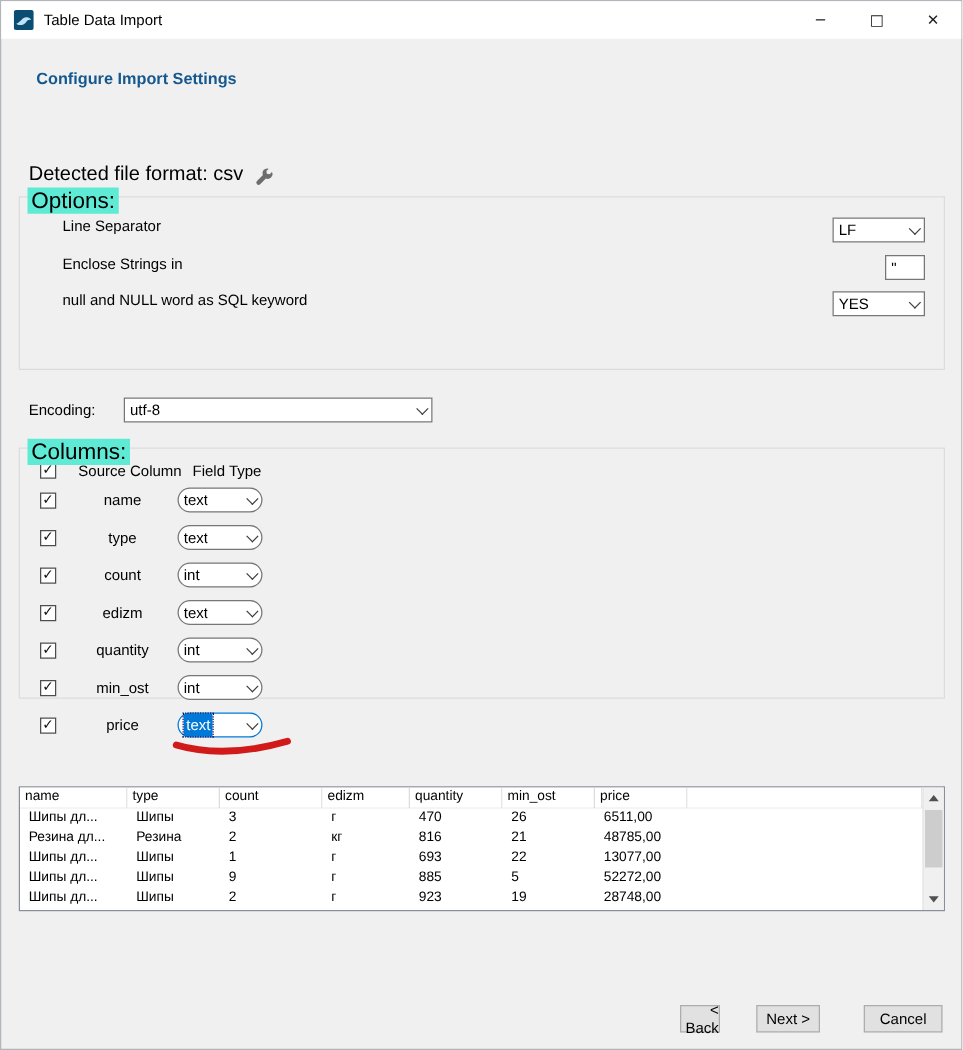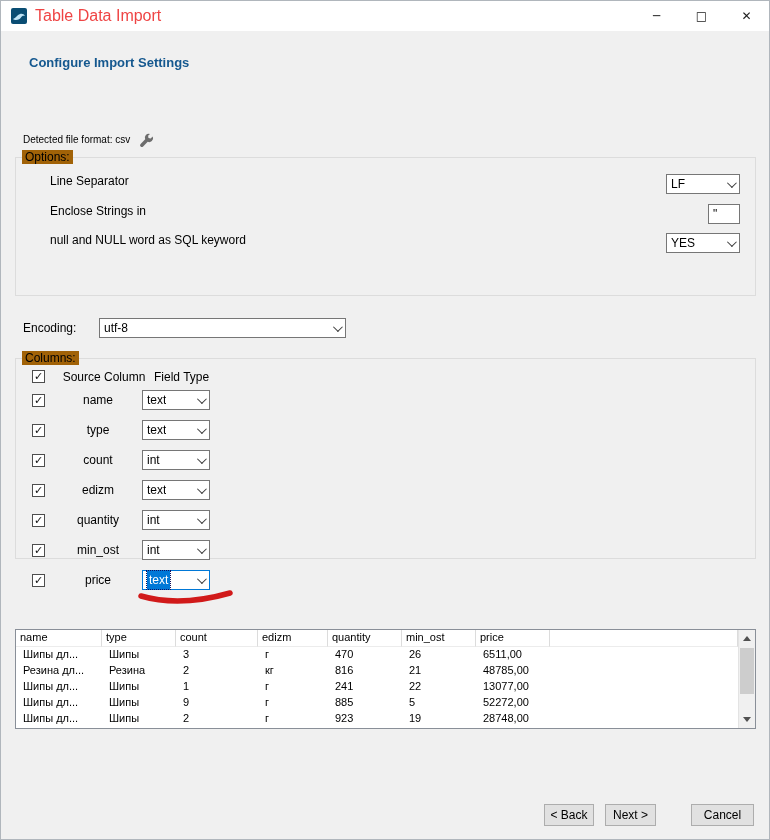--- a/index.html
+++ b/index.html
@@ -4,33 +4,33 @@
 <style>
   * { margin:0; padding:0; box-sizing:border-box; }
   html,body { width:770px; height:840px; overflow:hidden; }
   body { font-family:"Liberation Sans", sans-serif; font-size:12px; color:#000; background:#fff; }
 
   .window { position:relative; width:770px; height:840px; background:#f0f0f0; border:1px solid #b0b6bc; }
 
   
   .titlebar { position:absolute; top:0; left:0; right:0; height:30px; background:#fff; display:flex; align-items:center; }
   .app-icon { margin-left:10px; width:16px; height:16px; display:flex; }
-  .win-title { margin-left:8px; font-size:16px; color:#ef4444; }
+  .win-title { margin-left:8px; font-size:12px; color:#000000; }
   .tb-spacer { flex:1; }
   .win-btn { width:45px; height:30px; display:flex; align-items:center; justify-content:center; font-size:12px; color:#1a1a1a; background:transparent; border:none; font-family:"DejaVu Sans", sans-serif; cursor:default; }
 
   
   .page-title { position:absolute; left:28px; top:54px; font-size:13px; font-weight:bold; color:var(--head,#15588f); }
 
   
-  .detected { position:absolute; left:22px; top:130px; display:flex; align-items:center; gap:9px; font-size:10px; }
+  .detected { position:absolute; left:22px; top:130px; display:flex; align-items:center; gap:9px; font-size:16px; }
 
   
   .group { position:absolute; border:1px solid #dcdcdc; background:transparent; }
-  .group-label { position:absolute; top:-8px; left:6px; background:#a16207; padding:0 3px; font-size:12px; }
+  .group-label { position:absolute; top:-8px; left:6px; background:#5eead4; padding:0 3px; font-size:18px; }
   #options-group { left:14px; top:156px; width:741px; height:139px; }
   #columns-group { left:14px; top:357px; width:741px; height:201px;text-align:center; }
 
   
   #options-rows { padding-top:16px; }
   .opt-row { display:flex; align-items:flex-start; justify-content:space-between; height:29.5px; padding:0 15px 0 34px; }
   .opt-label { font-size:12px; }
 
   
   .combo { height:20px; background:#fff; border:1px solid #767676; display:flex; align-items:center; justify-content:space-between; padding:0 4px 0 4px; font-size:12px; flex:none; cursor:default; }
@@ -47,21 +47,21 @@
   .encoding-row { position:absolute; left:22px; top:317px; display:flex; align-items:center; }
   .encoding-row .enc-label { width:76px; font-size:12px; }
   .encoding-row .combo { width:247px; }
 
   
   .cols-header { display:flex; align-items:center; margin-top:9px; padding-left:16px; height:17px; font-size:12px; }
   .cols-header .src { margin-left:9px; width:100px; }
   .cb { width:13px; height:13px; border:1px solid #4d4d4d; background:#fff; font-size:11px; line-height:11px; display:inline-flex; align-items:center; justify-content:center; color:#101010; flex:none; cursor:default; }
   .col-row { display:flex; align-items:center; height:30px; padding-left:16px; }
   .col-row .col-name { margin-left:9px; width:88px; font-size:12px; }
-  .col-row .combo { width:68px; }
+  .col-row .combo { width:68px;border-radius:10px; }
 
   
   #annotation { position:absolute; left:132px; top:585px; width:106px; height:24px; pointer-events:none; }
 
   
   .preview { position:absolute; left:14px; top:628px; width:741px; height:100px; background:#fff; border:1px solid #898f98; }
   .pgrid { position:absolute; left:0; top:0; right:17px; bottom:0; overflow:hidden; }
   .phead, .prow { display:grid; grid-template-columns:86px 74px 82px 70px 74px 74px 74px 1fr; }
   .phead { height:17px; }
   .phead .pcell { border-right:1px solid #dcdcdc; border-bottom:1px solid #ececec; padding:1px 0 0 4px; font-size:11px; background:#fff; overflow:hidden; white-space:nowrap; }
@@ -71,21 +71,21 @@
   
   .sb { position:absolute; top:0; right:0; bottom:0; width:17px; background:#f0f0f0; border-left:1px solid #e3e3e3; }
   .sb-btn { position:absolute; left:0; width:16px; height:17px; display:flex; align-items:center; justify-content:center; }
   .sb-up { top:0; } .sb-down { bottom:0; }
   .tri-up { width:0; height:0; border-left:4px solid transparent; border-right:4px solid transparent; border-bottom:5px solid #505050; }
   .tri-down { width:0; height:0; border-left:4px solid transparent; border-right:4px solid transparent; border-top:5px solid #505050; }
   .sb-thumb { position:absolute; left:1px; top:18px; width:14px; height:46px; background:#cdcdcd; }
 
   
   .btn { position:absolute; height:22px; background:#e1e1e1; border:1px solid #adadad; font-size:12px; font-family:"Liberation Sans", sans-serif; display:flex; align-items:center; justify-content:center; cursor:default; }
-  #btn-back { left:543px; top:803px; width:50px;text-align:right; }
+  #btn-back { left:543px; top:803px; width:32px;text-align:right; }
   #btn-next { left:604px; top:803px; width:51px; }
   #btn-cancel { left:690px; top:803px; width:63px; }
 </style>
 </head>
 <body>
 
 <div class="window">
 
   <div class="titlebar">
     <span class="app-icon">
@@ -246,21 +246,21 @@
             <div class="pcell">816</div>
             <div class="pcell">21</div>
             <div class="pcell">48785,00</div>
             <div class="pcell"></div>
           </div>
           <div class="prow">
             <div class="pcell">Шипы дл...</div>
             <div class="pcell">Шипы</div>
             <div class="pcell">1</div>
             <div class="pcell">г</div>
-            <div class="pcell">241</div>
+            <div class="pcell">693</div>
             <div class="pcell">22</div>
             <div class="pcell">13077,00</div>
             <div class="pcell"></div>
           </div>
           <div class="prow">
             <div class="pcell">Шипы дл...</div>
             <div class="pcell">Шипы</div>
             <div class="pcell">9</div>
             <div class="pcell">г</div>
             <div class="pcell">885</div>

